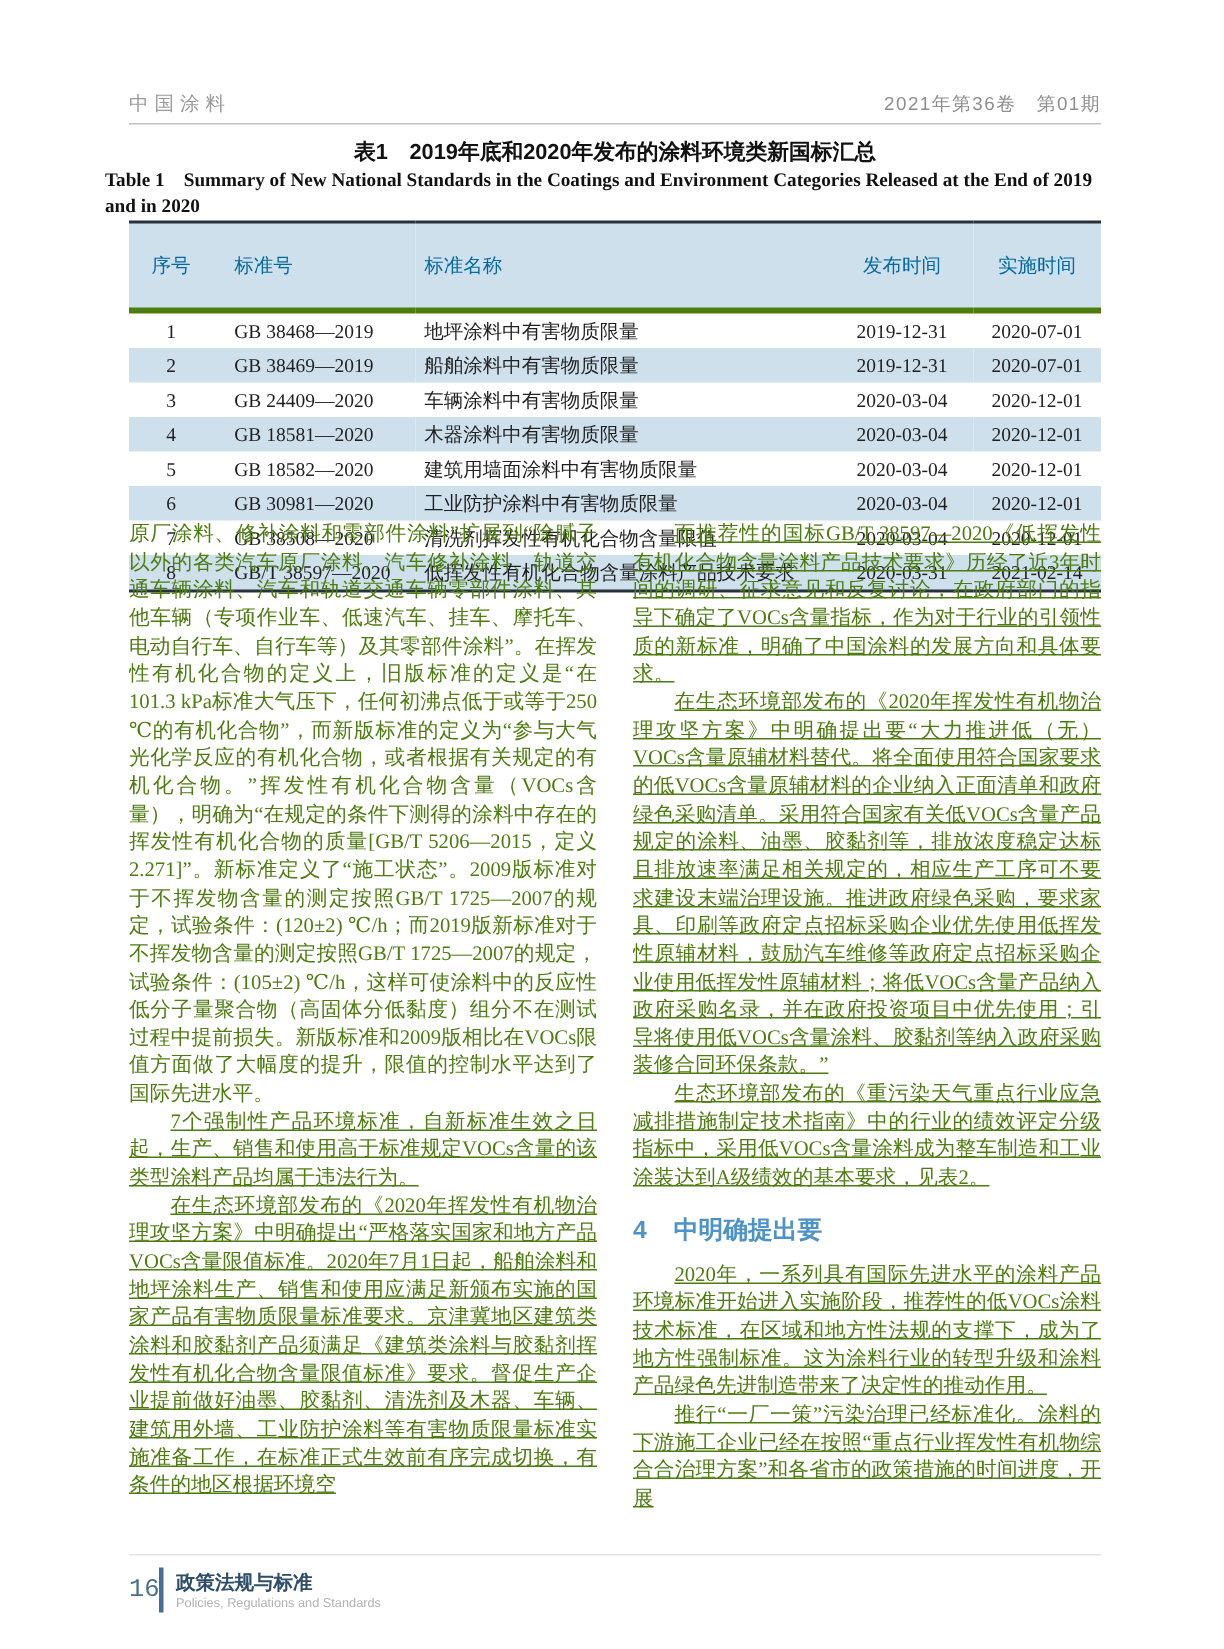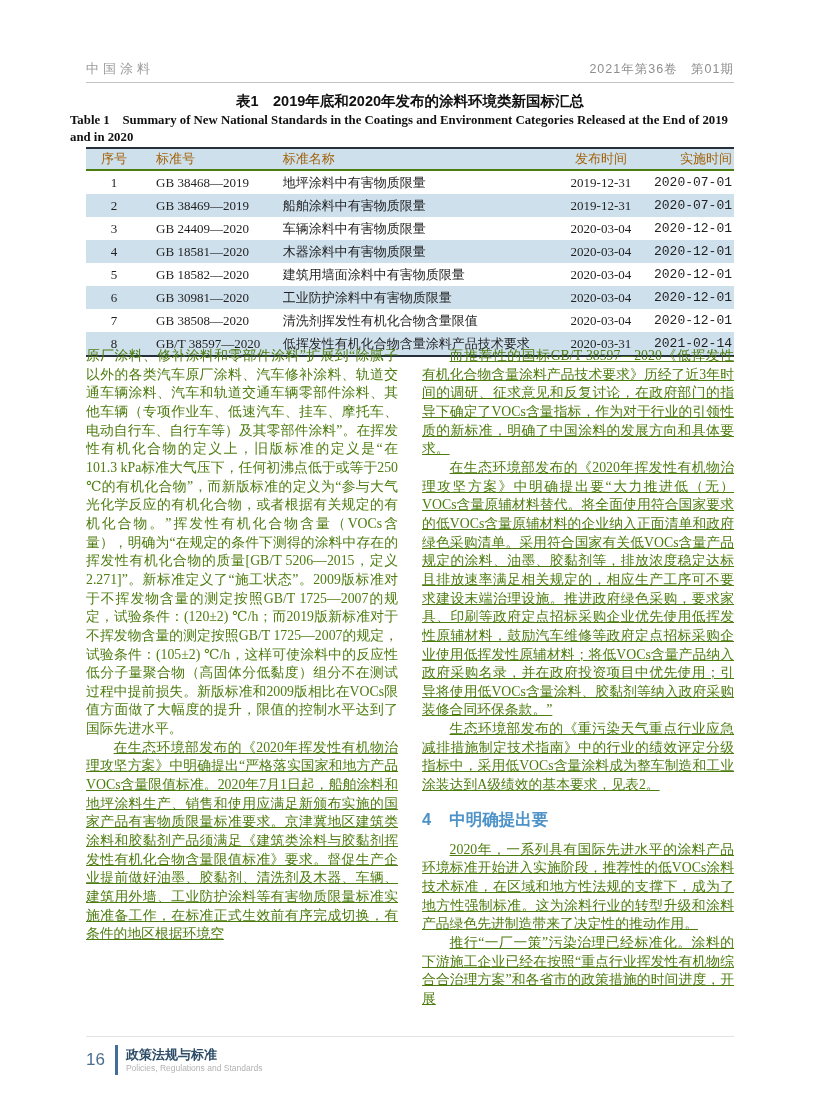--- a/index.html
+++ b/index.html
@@ -49,32 +49,32 @@
   .std-table{
     position:absolute;left:86px;top:147px;width:648px;
     border-collapse:collapse;
     font-size:13px;
     border-top:2px solid #26313c;
     border-bottom:2px solid #26313c;
   }
   .std-table th{
     background:#cfe0ed;
     font-weight:normal;
-    padding:1px 2px;
+    padding:19px 2px;
     text-align:center;
-    color:#a16207;
-    border-bottom:2px solid #4d7c0f;
+    color:#0369a1;
+    border-bottom:4px solid #4d7c0f;
   }
   .std-table td{padding:2.5px 2px;}
   .std-table tr:nth-child(even){background:#cfe0ed;}
   .std-table .col0{width:55px;text-align:center;}
   .std-table .col1{width:125px;text-align:left;padding-left:14px;}
   .std-table .col2{width:288px;text-align:left;padding-left:6px;}
   .std-table .col3{width:95px;text-align:center;}
-  .std-table .col4{width:85px;text-align:right;font-family:Liberation Mono, monospace;}
+  .std-table .col4{width:85px;text-align:center;}
 
   
   .body-columns{
     position:absolute;left:86px;top:347px;width:648px;height:682px;
     display:flex;gap:24px;overflow:hidden;
   }
   .column{width:312px;overflow:hidden;}
   .para{
     margin:0;
     font-size:13.8px;
@@ -96,22 +96,21 @@
 
   
   .page-footer{
     position:absolute;left:86px;right:82px;top:1036px;
     border-top:1px solid #e3e3e3;
     padding-top:8px;
     display:flex;align-items:center;
   }
   .page-number{
     font-size:17px;color:#4a6e8f;
-    margin-right:10px;
-    font-family:Liberation Sans, sans-serif;
+    font-family:Liberation Mono, monospace;
   }
   .footer-bar{
     width:3px;height:30px;background:#446e96;margin-right:8px;
   }
   .footer-section .zh{
     font-family:"Liberation Sans","DejaVu Sans",sans-serif;
     font-weight:bold;font-size:13px;color:#2e4d68;line-height:15px;
   }
   .footer-section .en{
     font-family:"Liberation Sans","DejaVu Sans",sans-serif;
@@ -197,20 +196,21 @@
           <td class="col2">低挥发性有机化合物含量涂料产品技术要求</td>
           <td class="col3">2020-03-31</td>
           <td class="col4">2021-02-14</td>
         </tr>
       </tbody>
   </table>
 
   <div class="body-columns">
     <div class="column">
         <p class="para">原厂涂料、修补涂料和零部件涂料”扩展到“除腻子以外的各类汽车原厂涂料、汽车修补涂料、轨道交通车辆涂料、汽车和轨道交通车辆零部件涂料、其他车辆（专项作业车、低速汽车、挂车、摩托车、电动自行车、自行车等）及其零部件涂料”。在挥发性有机化合物的定义上，旧版标准的定义是“在101.3 kPa标准大气压下，任何初沸点低于或等于250 ℃的有机化合物”，而新版标准的定义为“参与大气光化学反应的有机化合物，或者根据有关规定的有机化合物。”挥发性有机化合物含量（VOCs含量），明确为“在规定的条件下测得的涂料中存在的挥发性有机化合物的质量[GB/T 5206—2015，定义2.271]”。新标准定义了“施工状态”。2009版标准对于不挥发物含量的测定按照GB/T 1725—2007的规定，试验条件：(120±2) ℃/h；而2019版新标准对于不挥发物含量的测定按照GB/T 1725—2007的规定，试验条件：(105±2) ℃/h，这样可使涂料中的反应性低分子量聚合物（高固体分低黏度）组分不在测试过程中提前损失。新版标准和2009版相比在VOCs限值方面做了大幅度的提升，限值的控制水平达到了国际先进水平。</p>
+        <p class="para indent">7个强制性产品环境标准，自新标准生效之日起，生产、销售和使用高于标准规定VOCs含量的该类型涂料产品均属于违法行为。</p>
         <p class="para indent">在生态环境部发布的《2020年挥发性有机物治理攻坚方案》中明确提出“严格落实国家和地方产品VOCs含量限值标准。2020年7月1日起，船舶涂料和地坪涂料生产、销售和使用应满足新颁布实施的国家产品有害物质限量标准要求。京津冀地区建筑类涂料和胶黏剂产品须满足《建筑类涂料与胶黏剂挥发性有机化合物含量限值标准》要求。督促生产企业提前做好油墨、胶黏剂、清洗剂及木器、车辆、建筑用外墙、工业防护涂料等有害物质限量标准实施准备工作，在标准正式生效前有序完成切换，有条件的地区根据环境空</p>
       </div>
     <div class="column">
       <div>
           <p class="para indent">而推荐性的国标GB/T 38597—2020《低挥发性有机化合物含量涂料产品技术要求》历经了近3年时间的调研、征求意见和反复讨论，在政府部门的指导下确定了VOCs含量指标，作为对于行业的引领性质的新标准，明确了中国涂料的发展方向和具体要求。</p>
           <p class="para indent">在生态环境部发布的《2020年挥发性有机物治理攻坚方案》中明确提出要“大力推进低（无）VOCs含量原辅材料替代。将全面使用符合国家要求的低VOCs含量原辅材料的企业纳入正面清单和政府绿色采购清单。采用符合国家有关低VOCs含量产品规定的涂料、油墨、胶黏剂等，排放浓度稳定达标且排放速率满足相关规定的，相应生产工序可不要求建设末端治理设施。推进政府绿色采购，要求家具、印刷等政府定点招标采购企业优先使用低挥发性原辅材料，鼓励汽车维修等政府定点招标采购企业使用低挥发性原辅材料；将低VOCs含量产品纳入政府采购名录，并在政府投资项目中优先使用；引导将使用低VOCs含量涂料、胶黏剂等纳入政府采购装修合同环保条款。”</p>
           <p class="para indent">生态环境部发布的《重污染天气重点行业应急减排措施制定技术指南》中的行业的绩效评定分级指标中，采用低VOCs含量涂料成为整车制造和工业涂装达到A级绩效的基本要求，见表2。</p>
         </div>
       <div class="section-heading">
         <span class="sec-num">4</span>

